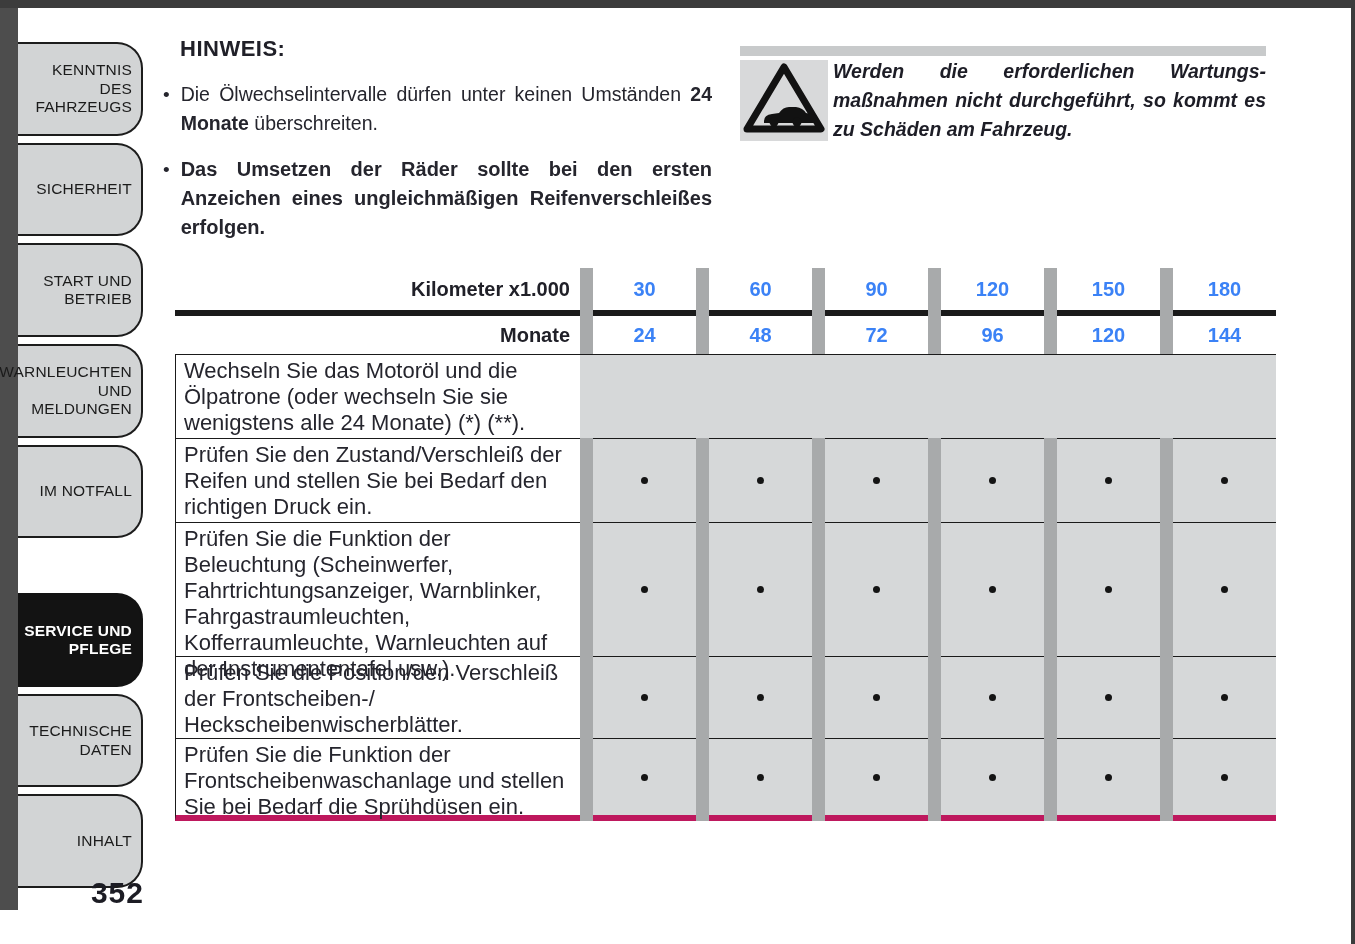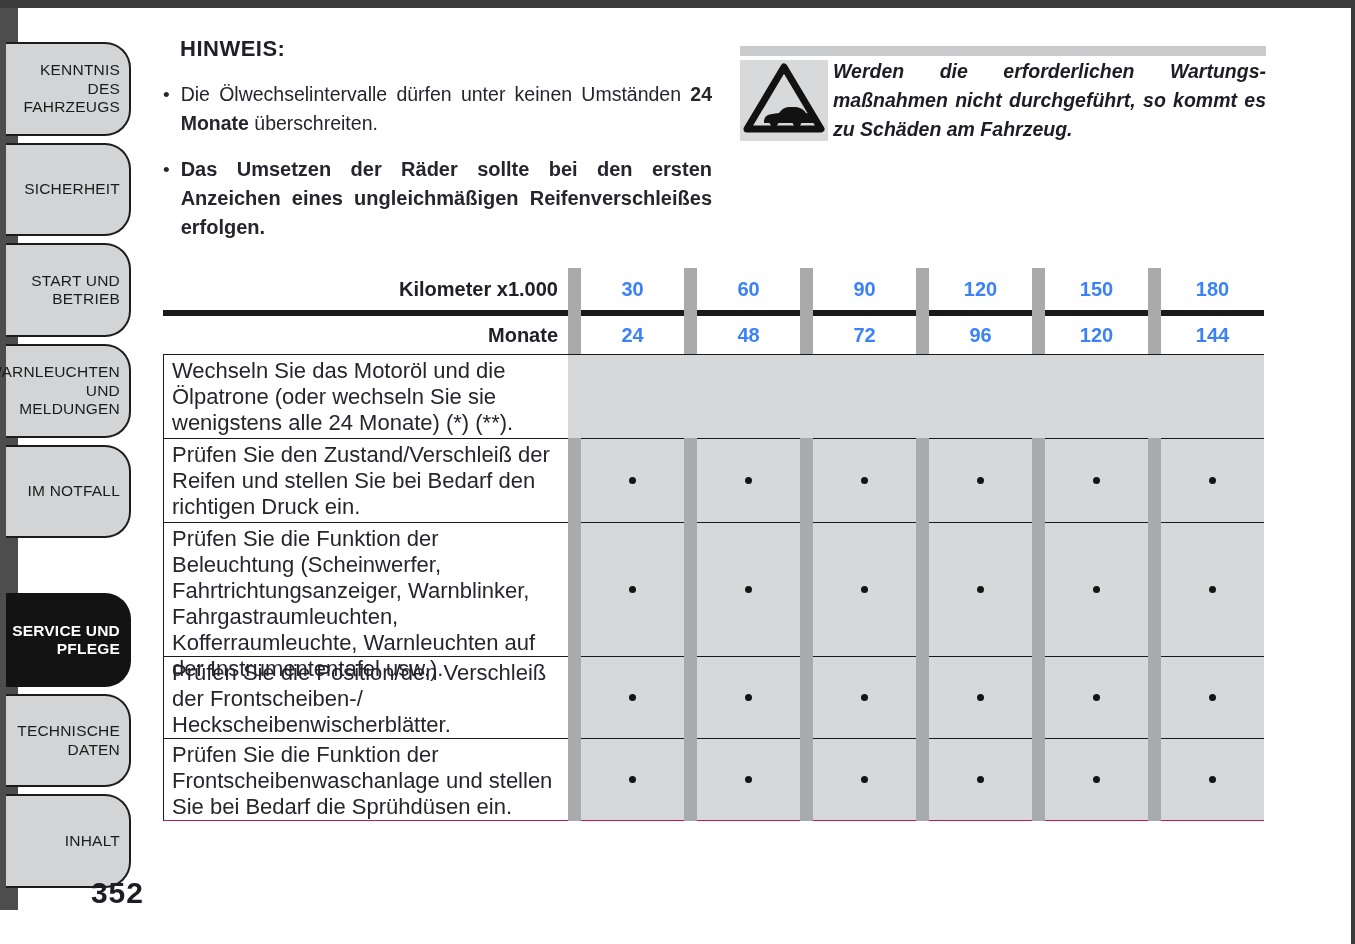--- a/index.html
+++ b/index.html
@@ -4,21 +4,21 @@
 <style>
   * { margin:0; padding:0; box-sizing:border-box; }
   html,body { width:1355px; height:944px; }
   body { font-family:"Liberation Sans", sans-serif; background:#ffffff; color:#25252d; position:relative; overflow:hidden; }
 
   .edge-top    { position:absolute; left:0; top:0; width:1355px; height:8px; background:#3c3c3c; }
   .edge-left   { position:absolute; left:0; top:8px; width:18px; height:902px; background:#4d4d4d; }
   .edge-right  { position:absolute; left:1351px; top:0; width:4px; height:944px; background:#3c3c3c; }
 
   
-  .sidebar { position:absolute; left:6px; top:42px; width:125px; height:846px;
+  .sidebar { position:absolute; left:18px; top:42px; width:125px; height:846px;
              display:flex; flex-direction:column; gap:7px; }
   .tab { flex:1; background:#d2d4d5; border:2px solid #1c1c1c; border-left:none;
          border-radius:0 26px 26px 0; display:flex; align-items:center; justify-content:flex-end;
          padding-right:9px; text-align:right; }
   .tab span { white-space:pre-line; font-size:15.5px; line-height:1.18; letter-spacing:0.2px;
               color:#1b1b1b; font-weight:500; }
   .tab.active { background:#131313; border-color:#131313;margin-top:48px; }
   .tab.active span { color:#ffffff; font-weight:bold; }
 
   .page-number { position:absolute; left:58px; top:876px; width:86px; text-align:right;
@@ -35,36 +35,36 @@
   .note-text.emph { font-weight:bold; font-size:20px; }
 
   
   .warn-bar  { position:absolute; left:740px; top:46px; width:526px; height:10px; background:#c8cacb; }
   .warn-icon { position:absolute; left:740px; top:60px; width:88px; height:81px; background:#d8d9da; }
   .warn-text { position:absolute; left:833px; top:57px; width:433px; font-size:19.5px;
                line-height:29px; font-weight:bold; font-style:italic; text-align:justify;
                hyphens:manual; color:#1d1d26; }
 
   
-  .sched { position:absolute; left:163px; top:268px;
+  .sched { position:absolute; left:175px; top:268px;
            display:grid;
            grid-template-columns:405px repeat(6, 13px 103px);
            grid-template-rows:42px 6px 38px 84px 84px 134px 82px 83px; }
   .sep   { grid-row:1 / -1; background:#a8aaab; }
   .hlabel{ display:flex; align-items:center; justify-content:flex-end; padding-right:10px;
            font-weight:bold; font-size:20px; color:#202028; }
   .hnum  { display:flex; align-items:center; justify-content:center;
            font-weight:bold; font-size:20px; color:#3b82f6; }
   .thick { background:#1a1a1a; }
   .rowlabel { border-top:1px solid #1a1a1a; border-left:1px solid #1a1a1a;
               padding:3px 10px 2px 8px; font-size:22px; line-height:26px; color:#25252d; }
   .band  { grid-column:2 / 14; background:#d6d8d9; border-top:1px solid #1a1a1a; }
   .cell  { background:#d6d8d9; border-top:1px solid #1a1a1a;
            display:flex; align-items:center; justify-content:center; }
-  .cell.bottom, .rowlabel.bottom, .band.bottom { border-bottom:1px solid #be185d; }
+  .cell.bottom, .rowlabel.bottom, .band.bottom { border-bottom:6px solid #be185d; }
   .dot   { width:7px; height:7px; border-radius:50%; background:#141414; }
 </style>
 </head>
 <body>
 
 <div class="edge-top"></div>
 <div class="edge-left"></div>
 <div class="edge-right"></div>
 
 <nav class="sidebar">

